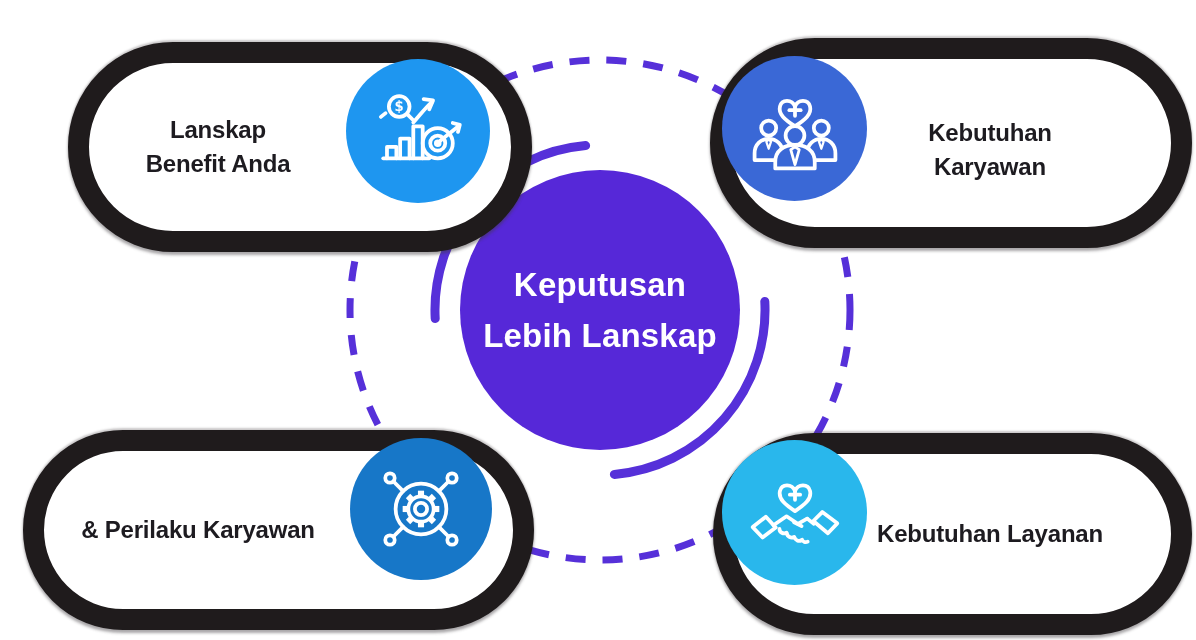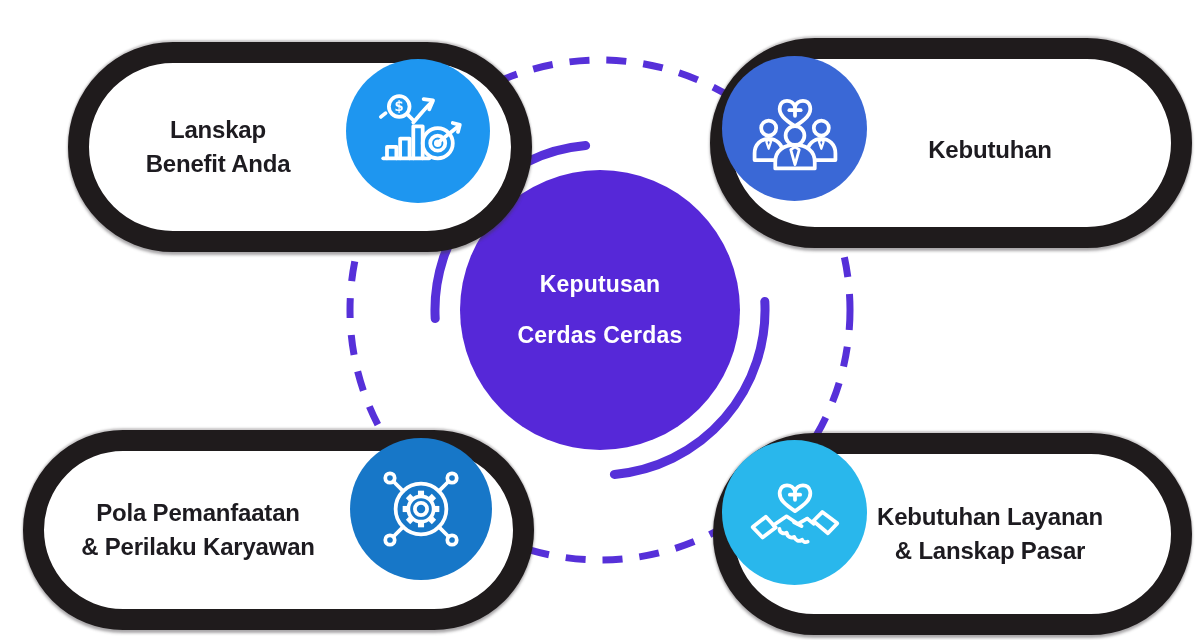--- a/index.html
+++ b/index.html
@@ -3,21 +3,21 @@
 <meta charset="utf-8">
 <style>
   html,body{margin:0;padding:0;background:#fff;}
   #canvas{position:relative;width:1196px;height:640px;background:#fff;overflow:hidden;
           font-family:"Liberation Sans",sans-serif;}
   
   #ring-overlay{position:absolute;left:0;top:0;z-index:1;}
   
   .center-circle{position:absolute;left:460px;top:170px;width:280px;height:280px;border-radius:50%;
     z-index:2;display:flex;flex-direction:column;align-items:center;justify-content:center;}
-  .center-circle .ln{display:block;color:#fff;font-weight:bold;font-size:23px;line-height:51px;
+  .center-circle .ln{display:block;color:#fff;font-weight:bold;font-size:33px;line-height:51px;
     text-align:left;letter-spacing:.2px;}
   
   .card{position:absolute;background:#fff;border:21px solid #1f1b1c;border-radius:999px;z-index:2;
     box-shadow:0 3px 3px rgba(63,58,62,.45), 0 -2px 2px rgba(63,58,62,.28);}
   .card-tl{left:68px;top:42px;width:422px;height:168px;}
   .card-tr{left:710px;top:38px;width:440px;height:168px;}
   .card-bl{left:23px;top:430px;width:469px;height:158px;}
   .card-br{left:713px;top:433px;width:437px;height:160px;}
   .card-text{position:absolute;top:0;bottom:0;display:flex;flex-direction:column;justify-content:center;
     text-align:center;color:#1d1b20;font-weight:bold;font-size:24px;line-height:34px;letter-spacing:-.2px;}
@@ -40,21 +40,21 @@
 <div id="canvas">
 
   <svg id="ring-overlay" width="1196" height="640" viewBox="0 0 1196 640">
     <circle cx="600" cy="310" r="250" fill="none" stroke-width="7" stroke-dasharray="20 17" stroke="#5630d9"></circle>
     <path d="M 585.6 145.6 A 165 165 0 0 0 435.2 318.6" fill="none" stroke-width="9" stroke-linecap="round" stroke="#5630d9"></path>
     <path d="M 614.4 474.4 A 165 165 0 0 0 764.8 301.4" fill="none" stroke-width="9" stroke-linecap="round" stroke="#5630d9"></path>
   </svg>
 
   <div class="center-circle" style="background: rgb(86, 40, 216);">
     <span class="ln">Keputusan</span>
-    <span class="ln">Cerdas Cerdas</span>
+    <span class="ln">Lebih Lanskap</span>
   </div>
 
   <div class="card card-tl">
     <div class="card-text">
       <span>Lanskap</span>
       <span>Benefit Anda</span>
     </div>
     <div class="icon-circle" style="background: rgb(30, 150, 240);">
       <svg viewBox="0 0 100 100">
         <g class="icon-stroke">
@@ -92,26 +92,26 @@
           <path d="M29 92 V85 C29 73 38 67 50 67 C62 67 71 73 71 85 V92 Z" fill="#3a68d6"></path>
           <path d="M50 69 L45.5 72 L50 88 L54.5 72 Z" stroke-width="3"></path>
           <path d="M50 47 C39 40 32 34 34 26 C36 18.5 46.5 18 50 26 C53.5 18 64 18.5 66 26 C68 34 61 40 50 47 Z"></path>
           <path d="M50 24 V36"></path>
           <path d="M44 30 H56"></path>
         </g>
       </svg>
     </div>
     <div class="card-text">
       <span>Kebutuhan</span>
+      <span>Karyawan</span>
     </div>
   </div>
 
   <div class="card card-bl">
     <div class="card-text">
-      <span>Pola Pemanfaatan</span>
       <span>&amp; Perilaku Karyawan</span>
     </div>
     <div class="icon-circle" style="background: rgb(23, 119, 200);">
       <svg viewBox="0 0 100 100">
         <g class="icon-stroke">
           <circle cx="50" cy="50" r="27"></circle>
           <path d="M20.5 20.5 L31 31"></path>
           <path d="M79.5 20.5 L69 31"></path>
           <path d="M20.5 79.5 L31 69"></path>
           <path d="M79.5 79.5 L69 69"></path>
@@ -150,17 +150,16 @@
           <path d="M33.5 67 A5 4.5 0 0 0 41 71"></path>
           <path d="M41.5 72 A5 4.5 0 0 0 49 75.5"></path>
           <path d="M49.5 76 A5 4.5 0 0 0 57 79"></path>
           <path d="M57.5 78.5 A4 3.5 0 0 0 63.5 80.5"></path>
           <path d="M63 56 L70 61.5"></path>
         </g>
       </svg>
     </div>
     <div class="card-text">
       <span>Kebutuhan Layanan</span>
-      <span>&amp; Lanskap Pasar</span>
     </div>
   </div>
 
 </div>
 
 </body></html>

